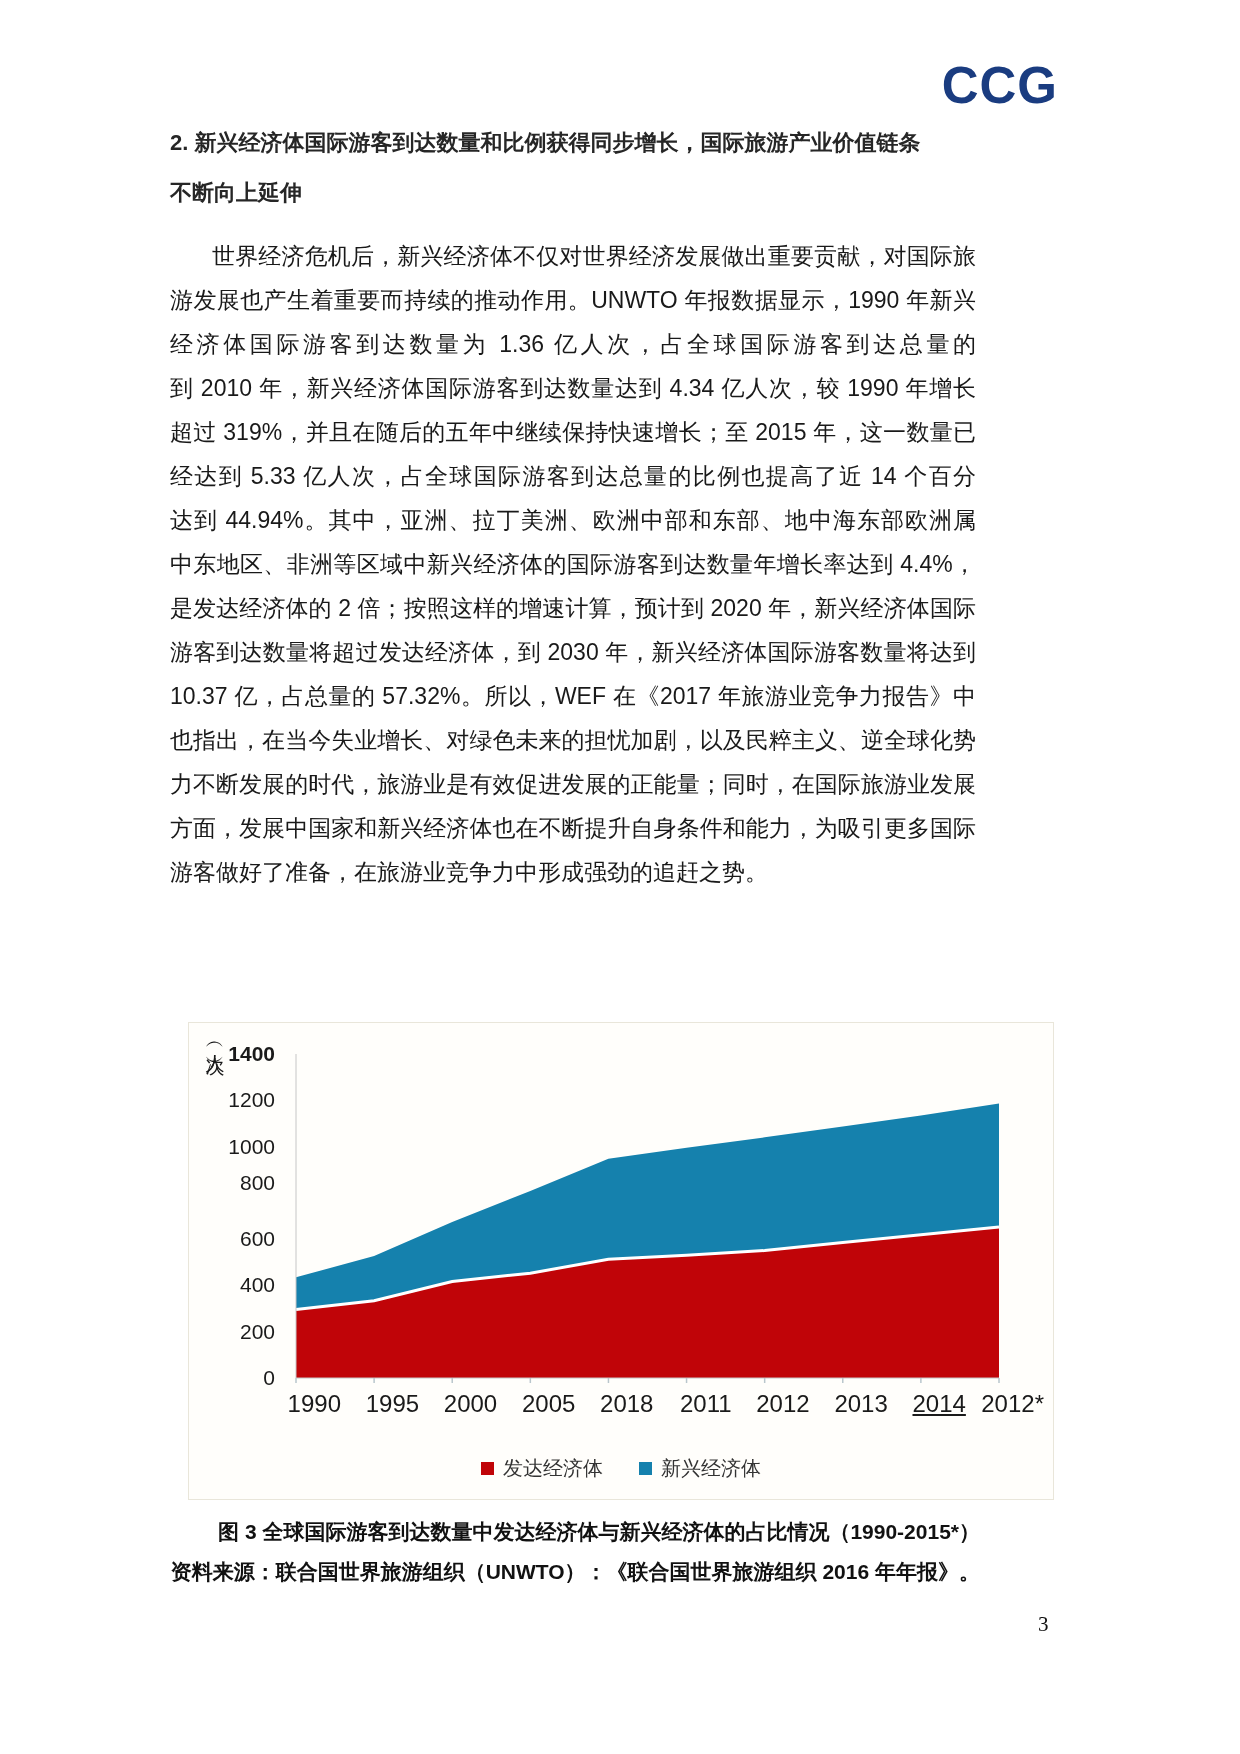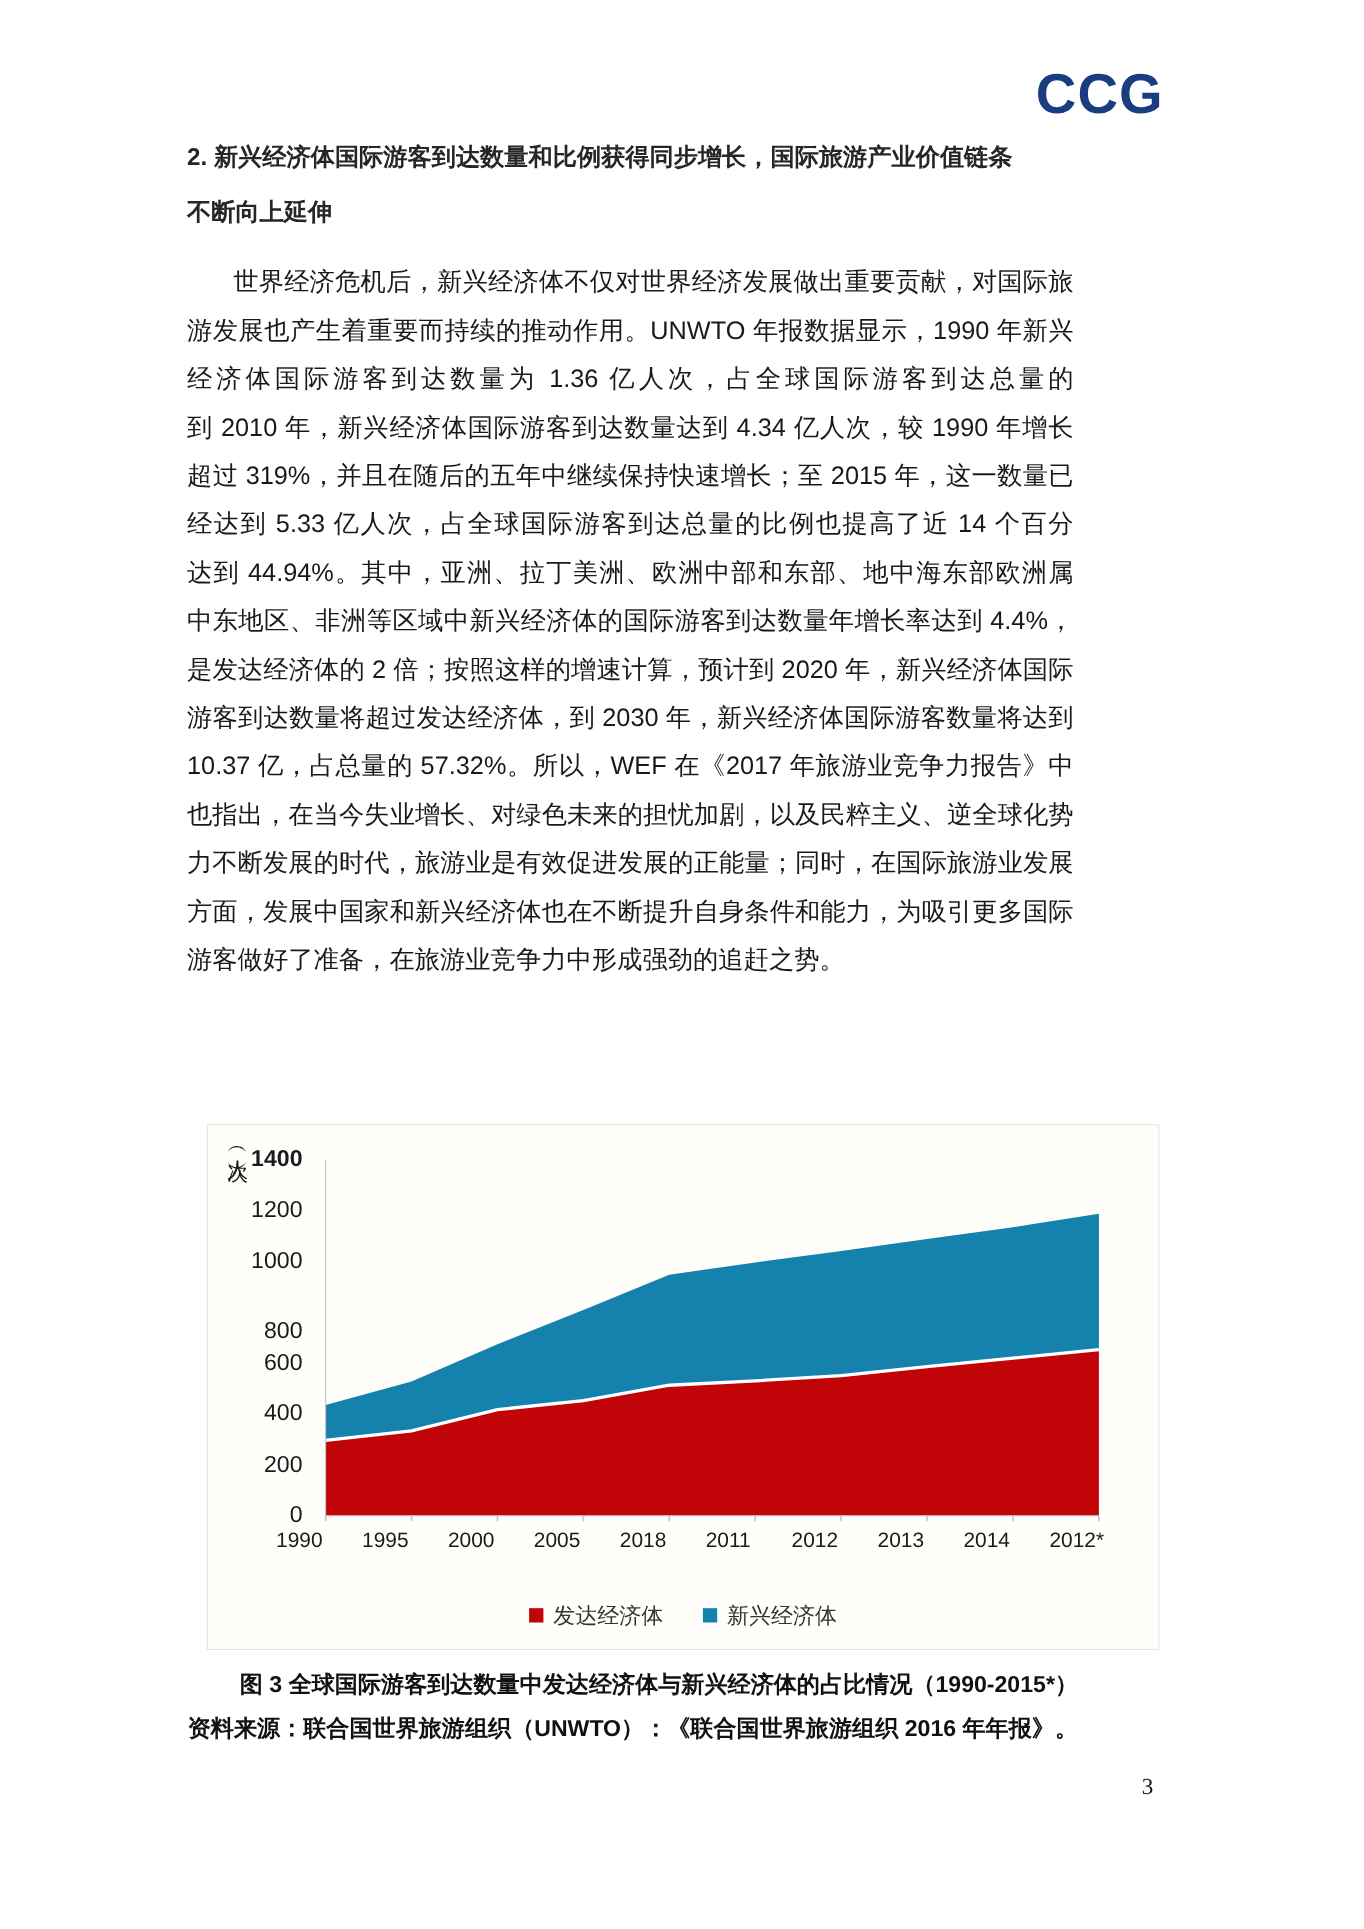--- a/index.html
+++ b/index.html
@@ -15,21 +15,21 @@
   .para .pline.first{text-indent:42px;}
   .para .pline.last{text-align:left;text-align-last:auto;}
   .chart-panel{position:absolute;left:188px;top:1022px;width:866px;height:478px;
         background:#fffefb;border:1px solid #e9e6da;box-sizing:border-box;}
   .ylab{position:absolute;left:13px;top:13px;writing-mode:vertical-rl;font-size:19px;
         color:#1a1a1a;letter-spacing:3px;}
   .ytick{position:absolute;left:0;width:86px;text-align:right;font-size:21px;
         color:#1a1a1a;line-height:22px;}
   .plot{position:absolute;left:107px;top:31px;width:703px;height:324px;}
   .plot svg{display:block;overflow:visible;}
-  .xtick{position:absolute;width:90px;text-align:left;font-size:19px;color:#1a1a1a;
+  .xtick{position:absolute;width:90px;text-align:right;font-size:24px;color:#1a1a1a;
         top:367px;}
   .legend{position:absolute;left:0;right:0;top:432px;display:flex;justify-content:center;
         align-items:center;gap:36px;font-size:20px;color:#333;}
   .legend-item{display:flex;align-items:center;}
   .swatch{width:13px;height:13px;margin-right:9px;display:inline-block;}
   .caption{position:absolute;left:170px;top:1512px;width:810px;text-align:right;
         font-weight:700;font-size:21px;color:#111;line-height:40px;}
   .pagenum{position:absolute;left:1038px;top:1612px;font-family:"Liberation Serif",serif;
         font-size:21px;color:#111;}
 </style>
@@ -62,21 +62,21 @@
       <div class="pline">方面，发展中国家和新兴经济体也在不断提升自身条件和能力，为吸引更多国际</div>
       <div class="pline last">游客做好了准备，在旅游业竞争力中形成强劲的追赶之势。</div>
     </div>
 
   <div class="chart-panel">
     <div class="ylab">（人次）</div>
     <div id="yticks">
         <div class="ytick" style="top: 20px; font-weight: bold;">1400</div>
         <div class="ytick" style="top: 66.2857px;">1200</div>
         <div class="ytick" style="top: 112.571px;">1000</div>
-        <div class="ytick" style="top: 176px;">800</div>
+        <div class="ytick" style="top: 149px;">800</div>
         <div class="ytick" style="top: 205.143px;">600</div>
         <div class="ytick" style="top: 251.429px;">400</div>
         <div class="ytick" style="top: 297.714px;">200</div>
         <div class="ytick" style="top: 344px;">0</div>
       </div>
     <div class="plot" id="plot">
         <svg width="703" height="330" viewBox="0 0 703 330">
           <polygon points="0.0,223.3 78.1,202.0 156.2,168.0 234.3,137.0 312.4,104.8 390.6,93.7 468.7,83.3 546.8,72.4 624.9,61.6 703.0,49.5 703.0,172.9 624.9,180.7 546.8,188.4 468.7,196.5 390.6,201.3 312.4,205.3 234.3,219.2 156.2,227.5 78.1,246.7 0.0,255.5" fill="#1581ad"></polygon>
           <polygon points="0,324 0.0,255.5 78.1,246.7 156.2,227.5 234.3,219.2 312.4,205.3 390.6,201.3 468.7,196.5 546.8,188.4 624.9,180.7 703.0,172.9 703,324" fill="#c00408"></polygon>
           <polyline points="0.0,255.5 78.1,246.7 156.2,227.5 234.3,219.2 312.4,205.3 390.6,201.3 468.7,196.5 546.8,188.4 624.9,180.7 703.0,172.9" fill="none" stroke="#ffffff" stroke-width="3"></polyline>
@@ -95,21 +95,21 @@
       </div>
     <div id="xticks">
         <div class="xtick" style="left: 62px;">1990</div>
         <div class="xtick" style="left: 140.111px;">1995</div>
         <div class="xtick" style="left: 218.222px;">2000</div>
         <div class="xtick" style="left: 296.333px;">2005</div>
         <div class="xtick" style="left: 374.444px;">2018</div>
         <div class="xtick" style="left: 452.556px;">2011</div>
         <div class="xtick" style="left: 530.667px;">2012</div>
         <div class="xtick" style="left: 608.778px;">2013</div>
-        <div class="xtick" style="left: 686.889px;">2014</div>
+        <div class="xtick" style="left: 686.889px; text-decoration: underline;">2014</div>
         <div class="xtick" style="left: 765px;">2012*</div>
       </div>
     <div class="legend" id="legend">
         <span class="legend-item">
           <span class="swatch" style="background: rgb(192, 4, 8);"></span>
           <span>发达经济体</span>
         </span>
         <span class="legend-item">
           <span class="swatch" style="background: rgb(21, 129, 173);"></span>
           <span>新兴经济体</span>

